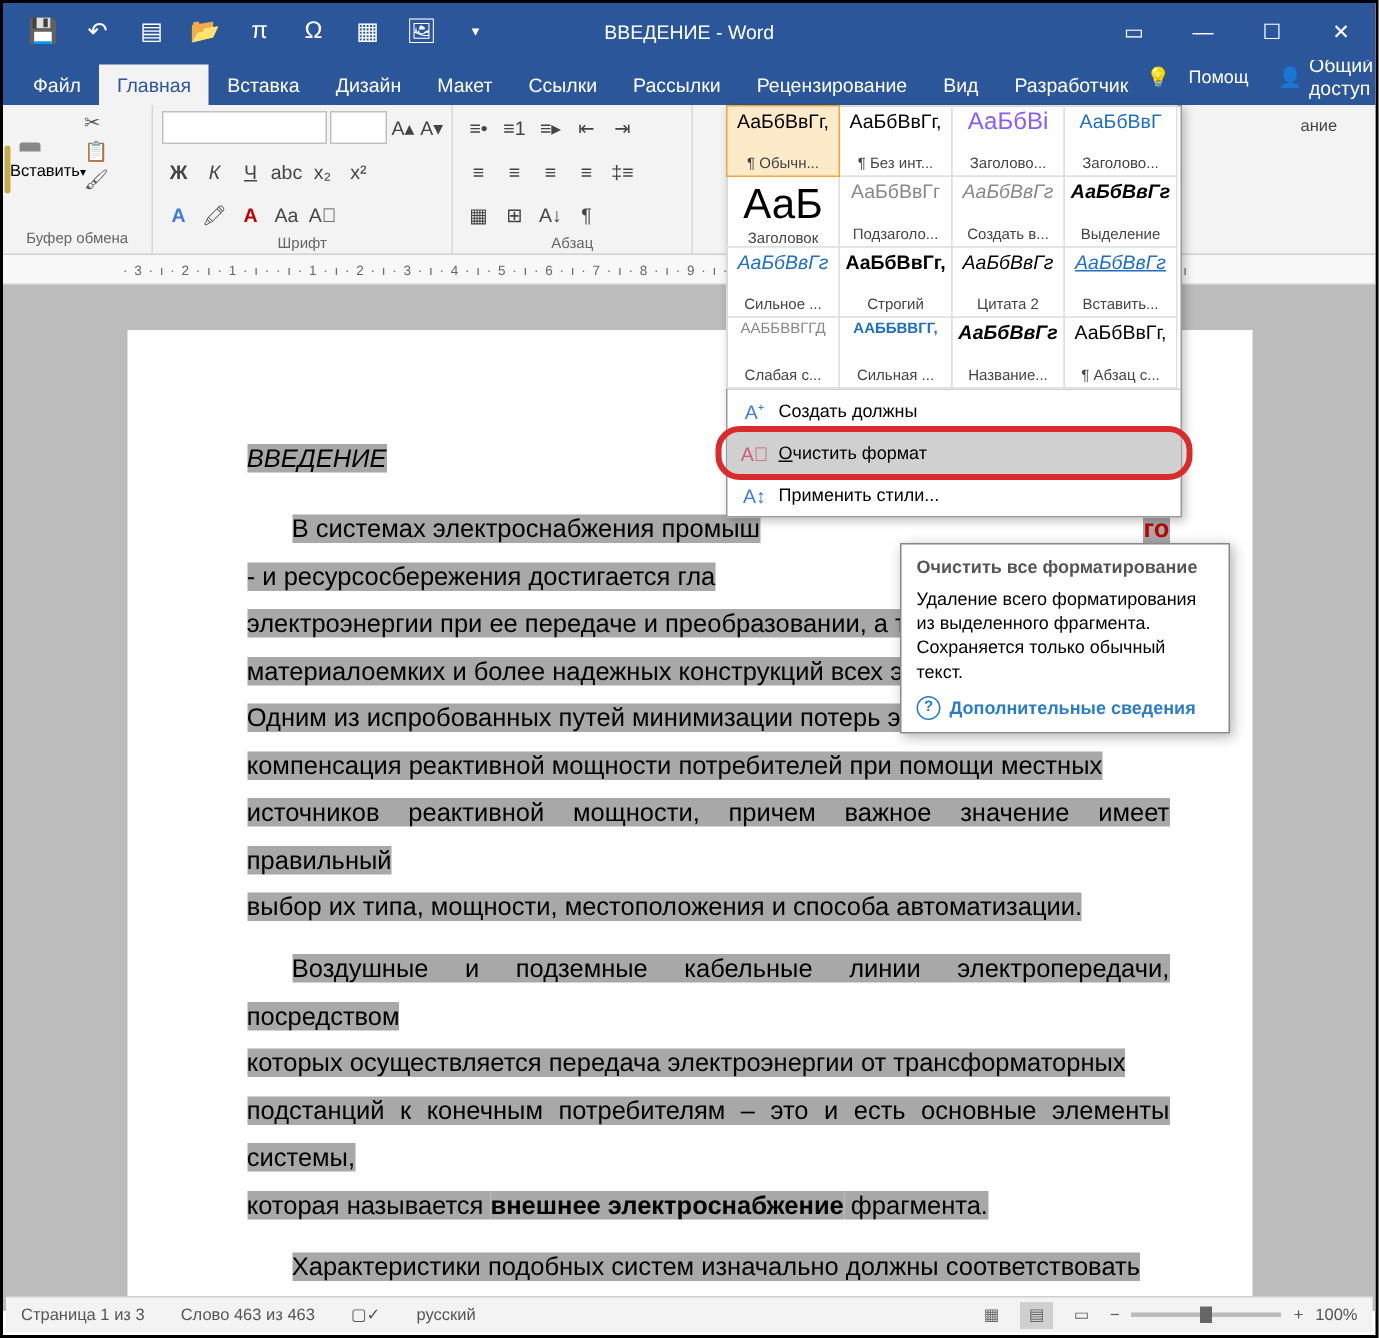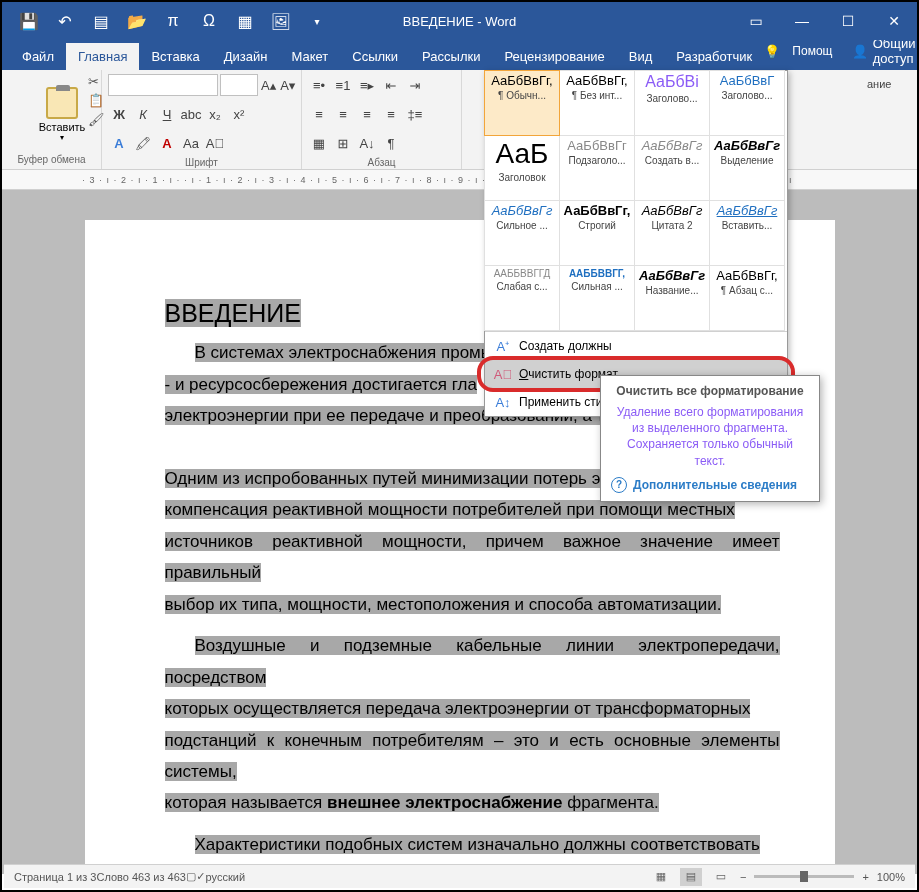--- a/index.html
+++ b/index.html
@@ -21,70 +21,70 @@
 .tell-me { font-size: 12px; padding: 4px 6px; }
 .share-btn { display: flex; align-items: center; gap: 4px; font-size: 13px; padding: 4px 8px; }
 
 
 .ribbon { background: #f3f3f3; height: 100px; border-bottom: 1px solid #d0d0d0; display: flex; position: relative; }
 .group { border-right: 1px solid #d8d8d8; padding: 4px 6px 2px; display: flex; flex-direction: column; height: 100%; }
 .group-label { font-size: 10px; color: #666; text-align: center; margin-top: auto; padding-bottom: 2px; }
 .group-body { flex: 1; display: flex; gap: 4px; }
 
 .clipboard { width: 100px; }
-.paste-btn { display: flex; flex-direction: column; align-items: center; justify-content: center; width: 44px; font-size: 11px; cursor: pointer; margin-left: 32px; }
+.paste-btn { display: flex; align-items: center; justify-content: center; width: 44px; font-size: 11px; cursor: pointer; }
 .paste-icon { width: 32px; height: 32px; background: #f9e7b5; border: 2px solid #c8a947; border-radius: 3px; position: relative; margin-bottom: 2px; }
 .paste-icon::before { content: ""; position: absolute; top: -4px; left: 8px; width: 14px; height: 6px; background: #888; border-radius: 2px 2px 0 0; }
 .small-icons { display: flex; flex-direction: column; gap: 4px; font-size: 13px; color: #555; }
 
 .font-group { width: 200px; }
 .font-row { display: flex; gap: 2px; align-items: center; margin-bottom: 3px; }
 .font-name { width: 110px; height: 22px; border: 1px solid #c0c0c0; background: #fff; font-size: 11px; padding: 2px 4px; }
 .font-size { width: 38px; height: 22px; border: 1px solid #c0c0c0; background: #fff; font-size: 11px; padding: 2px 4px; }
 .fbtn { width: 22px; height: 22px; border: 1px solid transparent; display: flex; align-items: center; justify-content: center; font-size: 13px; color: #444; cursor: pointer; }
 
 .para-group { width: 160px; }
 
 
 .styles-panel { position: absolute; left: 482px; top: 68px; width: 304px; background: #fff; border: 1px solid #999; box-shadow: 2px 2px 6px rgba(0,0,0,0.25); z-index: 50; }
 .style-row { display: flex; }
-.style-item { width: 76px; height: 66px; border: 1px solid #e0e0e0; margin: -1px 0 0 -1px; display: flex; flex-direction: column; align-items: center; justify-content: flex-start; font-size: 10px; cursor: pointer; padding: 2px; overflow: hidden; }
+.style-item { width: 76px; height: 48px; border: 1px solid #e0e0e0; margin: -1px 0 0 -1px; display: flex; flex-direction: column; align-items: center; justify-content: space-between; font-size: 10px; cursor: pointer; padding: 2px; overflow: hidden; }
 .style-item.selected { border: 1px solid #f2a53a; background: #fdeac8; position: relative; z-index: 1; }
 .style-sample { font-size: 13px; margin-bottom: 2px; white-space: nowrap; }
 .style-name { font-size: 10px; color: #444; white-space: nowrap; overflow: hidden; text-overflow: ellipsis; width: 100%; text-align: center; }
 .style-menu { border-top: 1px solid #d0d0d0; }
 .style-menu-item { display: flex; align-items: center; gap: 8px; padding: 6px 10px; font-size: 12px; cursor: pointer; }
 .style-menu-item.highlighted { background: #d0d0d0; position: relative; }
 .highlight-ring { position: absolute; left: -8px; right: -8px; top: -4px; bottom: -4px; border: 4px solid #d92b2b; border-radius: 16px; pointer-events: none; }
 .menu-icon { width: 16px; height: 16px; display: flex; align-items: center; justify-content: center; font-size: 13px; }
 
 .edit-group { position: absolute; right: 4px; top: 4px; font-size: 11px; color: #444; width: 50px; text-align: left; padding: 4px; }
 
 
-.tooltip-box { position: absolute; left: 598px; top: 373px; width: 220px; background: #fff; border: 1px solid #888; box-shadow: 2px 2px 8px rgba(0,0,0,0.3); z-index: 60; padding: 8px 10px; font-size: 12px; text-align: center; }
+.tooltip-box { position: absolute; left: 598px; top: 360px; width: 220px; background: #fff; border: 1px solid #888; box-shadow: 2px 2px 8px rgba(0,0,0,0.3); z-index: 60; padding: 8px 10px; font-size: 12px; }
 .tooltip-title { font-weight: bold; margin-bottom: 6px; color: #555;}
-.tooltip-body { color: #8b5cf6; margin-bottom: 8px; line-height: 1.35; }
+.tooltip-body { color: #000000; margin-bottom: 8px; line-height: 1.35; }
 .tooltip-link { color: #2b7cc7; display: flex; align-items: center; gap: 6px; font-weight: 600; }
 .tooltip-link::before { content: "?"; display: inline-flex; width: 14px; height: 14px; border: 1.5px solid #2b7cc7; border-radius: 50%; align-items: center; justify-content: center; font-size: 10px; }
 
 
 .ruler { height: 20px; background: #f8f8f8; border-bottom: 1px solid #d0d0d0; font-size: 9px; color: #666; display: flex; align-items: center; padding-left: 80px; gap: 0; white-space: nowrap; letter-spacing: 1px; }
 
 
 .doc-area { background: #bcbcbc; height: 684px; overflow: hidden; position: relative; }
 .page { background: #fff; width: 750px; margin: 30px auto 0; padding: 70px 55px 20px 80px; min-height: 900px; position: relative; }
 .doc-text { font-family: "Times New Roman", serif; font-size: 17px; line-height: 1.85; color: #000; }
-.heading { font-size: 25px; display: inline-block; margin-bottom: 1px; }
+.heading { font-size: 17px; display: inline-block; margin-bottom: 16px; font-style: italic; }
 .para { margin-bottom: 10px; text-align: justify; }
 .sel { background: #a8a8a8; }
 .bold { font-weight: bold; }
 .redmark { color: #c00000; font-weight: bold; }
 
 
-.statusbar { position: absolute; bottom: 2px; left: 2px; right: 2px; height: 24px; background: #f3f3f3; border-top: 1px solid #d0d0d0; display: flex; align-items: center; font-size: 11px; color: #555; padding: 0 10px; gap: 0; }
+.statusbar { position: absolute; bottom: 2px; left: 2px; right: 2px; height: 24px; background: #f3f3f3; border-top: 1px solid #d0d0d0; display: flex; align-items: center; font-size: 11px; color: #555; padding: 0 10px; gap: 24px; }
 .status-right { margin-left: auto; display: flex; align-items: center; gap: 8px; }
 .view-btn { width: 22px; height: 18px; display: flex; align-items: center; justify-content: center; cursor: pointer; color: #666; }
 .view-btn.active { background: #d0d0d0; }
 .zoom-slider { width: 100px; height: 3px; background: #bbb; position: relative; }
 .zoom-thumb { position: absolute; left: 50%; top: -4px; width: 8px; height: 11px; background: #666; transform: translateX(-50%); }
 </style>
 </head>
 <body>
 
 <div class="titlebar">
@@ -306,21 +306,21 @@
 
 <div class="doc-area">
   <div class="page">
     <div class="doc-text">
       <div class="heading"><span class="sel">ВВЕДЕНИЕ</span></div>
       <div class="para">
         <span style="display:inline-block;width:30px"></span><span class="sel">В системах электроснабжения промыш</span>
         <span style="float:right"><span class="sel redmark">го</span></span><br>
         <span class="sel">- и ресурсосбережения достигается гла</span><br>
         <span class="sel">электроэнергии при ее передаче и преобразовании, а та</span><br>
-        <br>
+        <span class="sel">материалоемких и более надежных конструкций всех э</span><br>
         <span class="sel">Одним из испробованных путей минимизации потерь э</span><br>
         <span class="sel">компенсация реактивной мощности потребителей при помощи местных</span><br>
         <span class="sel">источников реактивной мощности, причем важное значение имеет правильный</span><br>
         <span class="sel">выбор их типа, мощности, местоположения и способа автоматизации.</span>
       </div>
       <div class="para">
         <span style="display:inline-block;width:30px"></span><span class="sel">Воздушные и подземные кабельные линии электропередачи, посредством</span><br>
         <span class="sel">которых осуществляется передача электроэнергии от трансформаторных</span><br>
         <span class="sel">подстанций к конечным потребителям – это и есть основные элементы системы,</span><br>
         <span class="sel">которая называется </span><span class="sel bold">внешнее электроснабжение</span><span class="sel"> фрагмента.</span>

